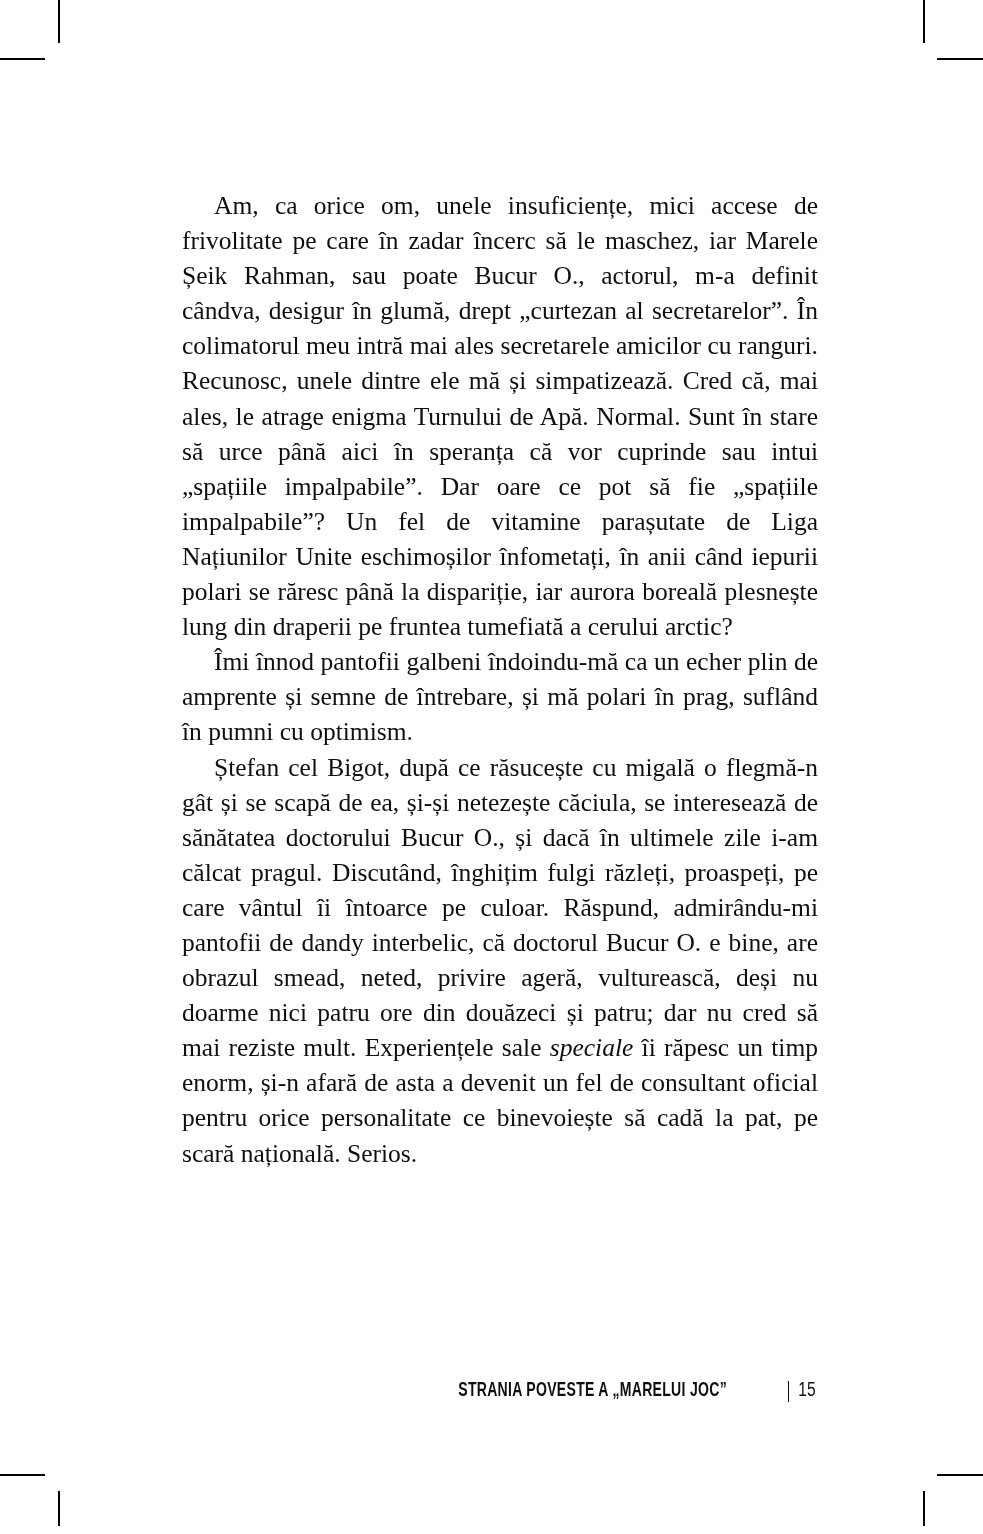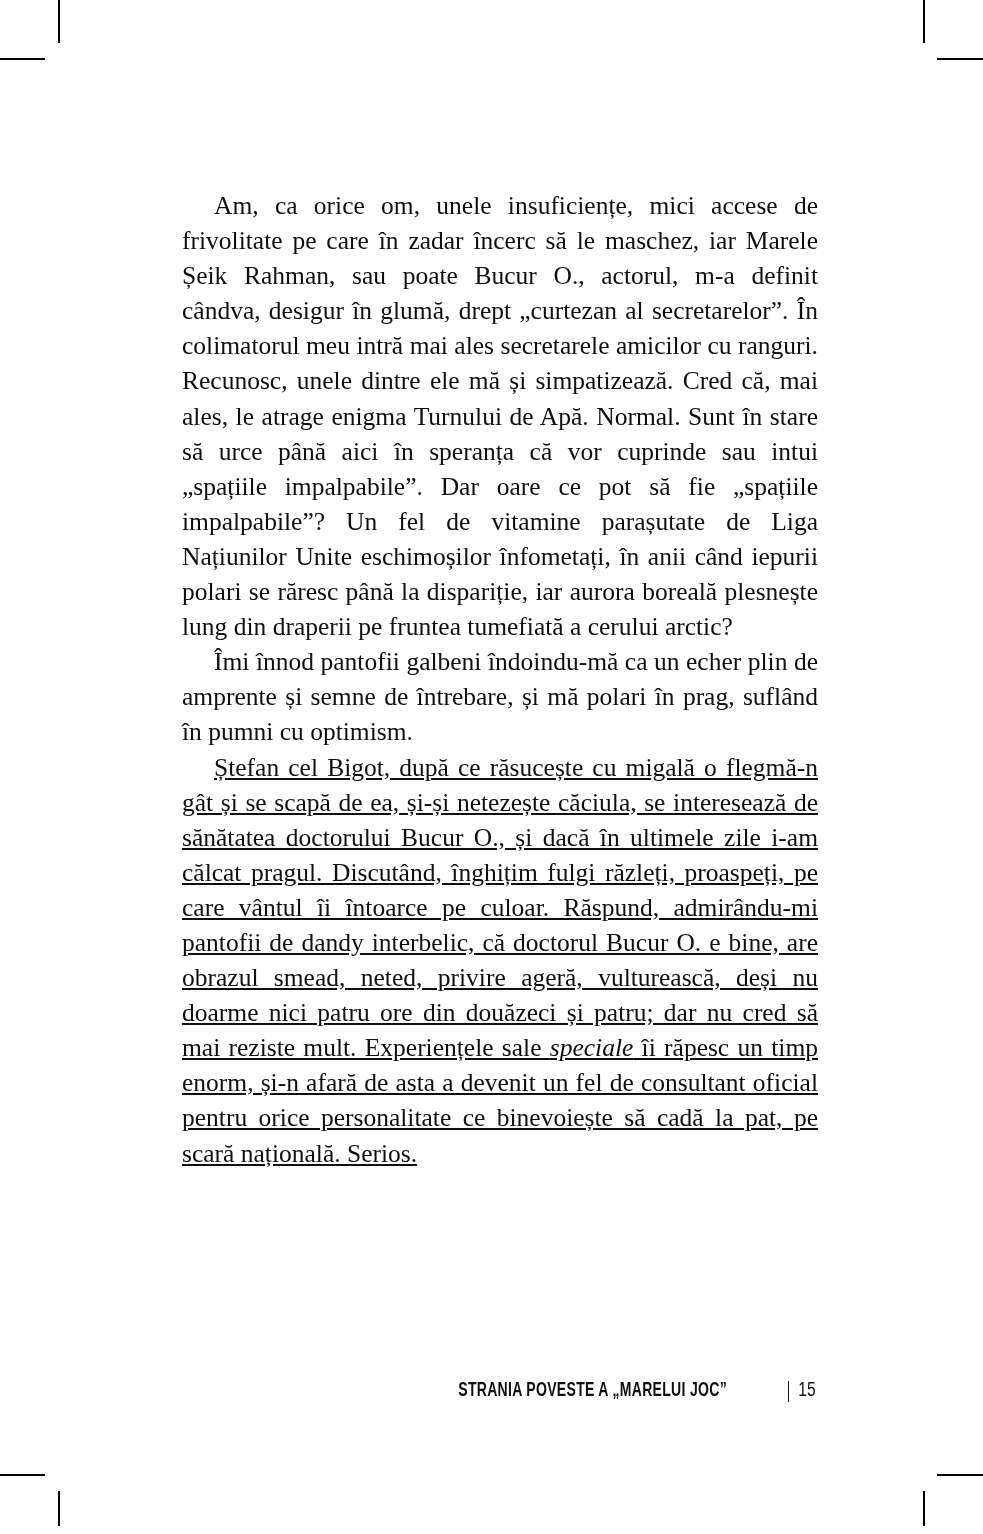--- a/index.html
+++ b/index.html
@@ -53,21 +53,21 @@
     text-indent: 32px;
     hyphens: manual;
     -webkit-hyphens: manual;
   }
 
   .para em {
     font-style: italic;
   }
 
   
-  .para:last-child { text-align-last: left; text-decoration: underline; }
+  .para:last-child { text-align-last: left; }
 
   
   .footer {
     position: absolute;
     left: 182px;
     top: 1378px;
     width: 636px;
     display: flex;
     justify-content: flex-end;
     align-items: flex-start;

